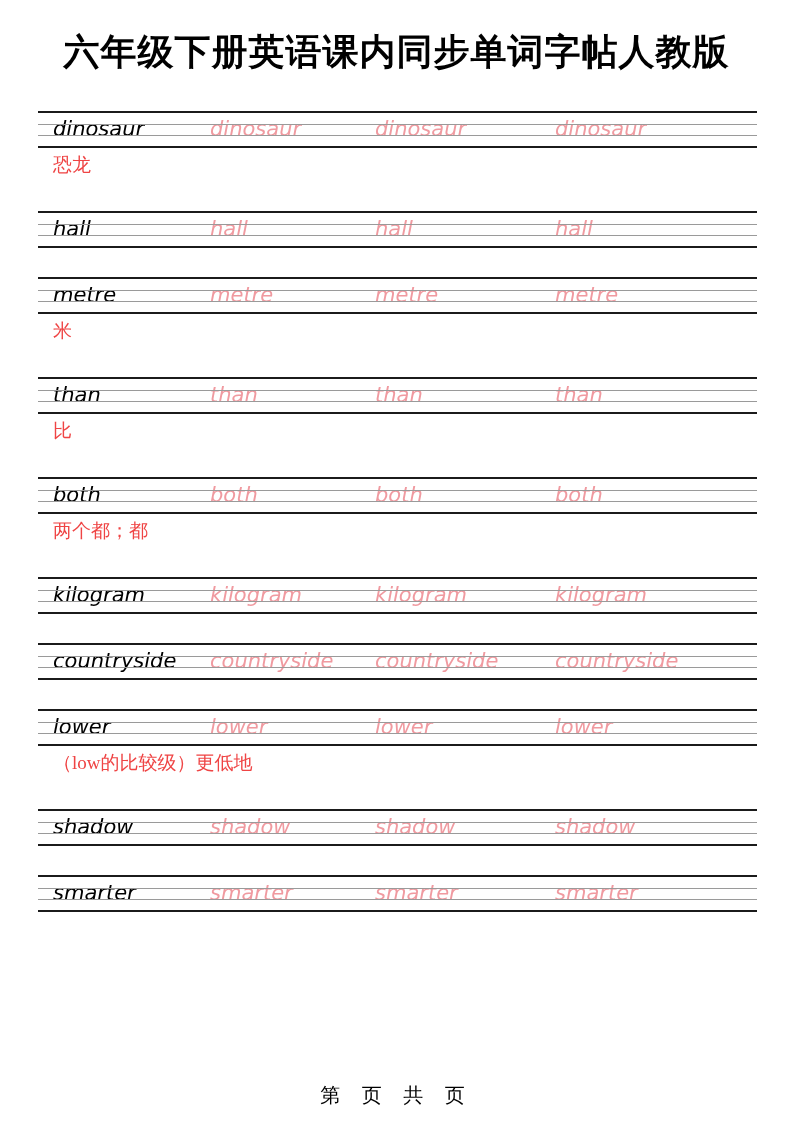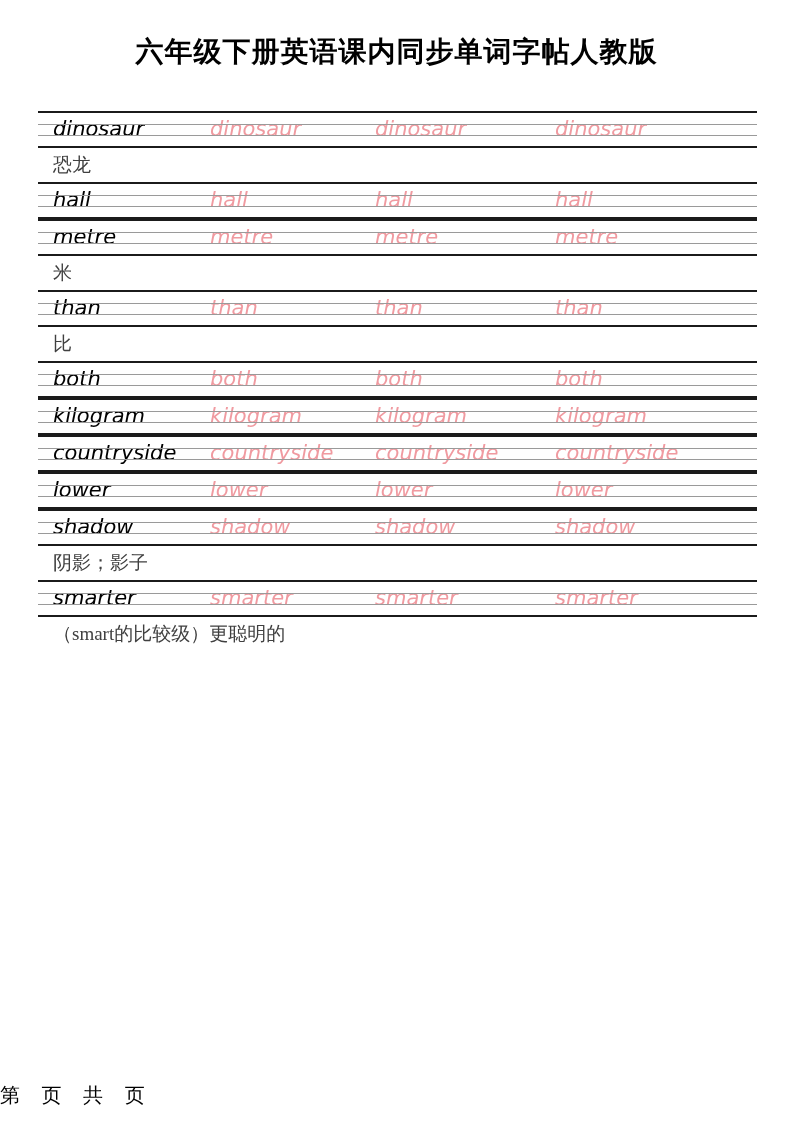--- a/index.html
+++ b/index.html
@@ -15,29 +15,29 @@
     position: relative;
     overflow: hidden;
     font-family: "Liberation Sans", sans-serif;
     color: #000;
   }
   .page-title {
     margin-top: 34px;
     height: 36px;
     line-height: 36px;
     text-align: center;
-    font-size: 28px;
+    font-size: 36px;
     font-weight: 700;
     letter-spacing: 1px;
     color: #000;
   }
   .word-list {
     margin: 41px 36px 0 38px; 
   }
-  .entry { width: 100%; }
+  .entry { width: 100%; margin-top: 29px; }
   .word-row {
     position: relative;
     height: 37px;
     border-top: 2px solid var(--line-outer);
     border-bottom: 2px solid var(--line-outer);
     display: grid;
     grid-template-columns: 157px 165px 165px 1fr;
   }
   .guide-line {
     position: absolute;
@@ -64,27 +64,28 @@
   .word.sample { color: #000000; }
   .word.trace { color: var(--trace-pink); }
   .word.trace.last { padding-left: 30px; }
   .definition {
     height: 34px;
     display: flex;
     align-items: center;
     padding-left: 15px;
     font-family: "Liberation Serif", "DejaVu Serif", serif;
     font-size: 19px;
-    color: #404040;
+    color: #ef4444;
   }
   .page-footer {
     position: absolute;
     top: 1082px;
     left: 0;
     width: 100%;
+    text-align: center;
     font-size: 20px;
     font-weight: 400;
     letter-spacing: 8px;
     color: #000;
   }
 </style>
 </head>
 <body>
 
 <div class="page-title">六年级下册英语课内同步单词字帖人教版</div>
@@ -139,20 +140,21 @@
 
   <div class="entry">
     <div class="word-row">
       <div class="guide-line l2"></div>
       <div class="guide-line l3"></div>
       <span class="word sample">both</span>
       <span class="word trace">both</span>
       <span class="word trace">both</span>
       <span class="word trace last">both</span>
     </div>
+    <div class="definition">两个都；都</div>
   </div>
 
   <div class="entry">
     <div class="word-row">
       <div class="guide-line l2"></div>
       <div class="guide-line l3"></div>
       <span class="word sample">kilogram</span>
       <span class="word trace">kilogram</span>
       <span class="word trace">kilogram</span>
       <span class="word trace last">kilogram</span>
@@ -172,40 +174,39 @@
 
   <div class="entry">
     <div class="word-row">
       <div class="guide-line l2"></div>
       <div class="guide-line l3"></div>
       <span class="word sample">lower</span>
       <span class="word trace">lower</span>
       <span class="word trace">lower</span>
       <span class="word trace last">lower</span>
     </div>
+    <div class="definition">（low的比较级）更低地</div>
   </div>
 
   <div class="entry">
     <div class="word-row">
       <div class="guide-line l2"></div>
       <div class="guide-line l3"></div>
       <span class="word sample">shadow</span>
       <span class="word trace">shadow</span>
       <span class="word trace">shadow</span>
       <span class="word trace last">shadow</span>
     </div>
-    <div class="definition">阴影；影子</div>
   </div>
 
   <div class="entry">
     <div class="word-row">
       <div class="guide-line l2"></div>
       <div class="guide-line l3"></div>
       <span class="word sample">smarter</span>
       <span class="word trace">smarter</span>
       <span class="word trace">smarter</span>
       <span class="word trace last">smarter</span>
     </div>
-    <div class="definition">（smart的比较级）更聪明的</div>
   </div>
 </div>
 
 <div class="page-footer">第 页 共  页</div>
 
 </body></html>

